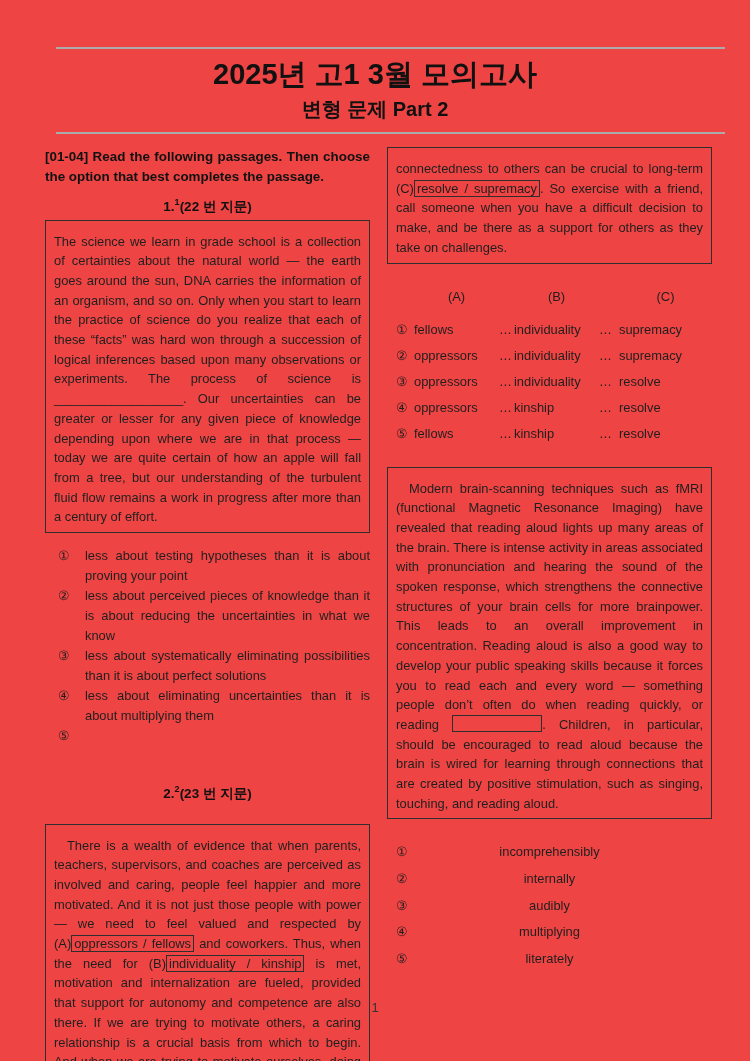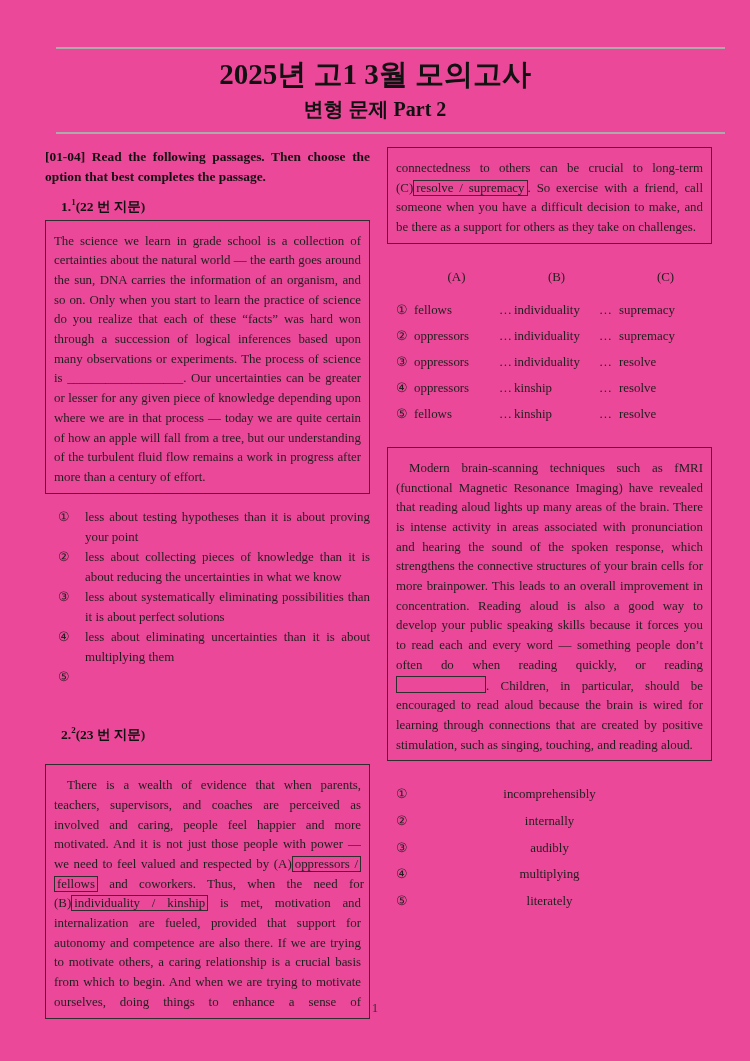--- a/index.html
+++ b/index.html
@@ -1,25 +1,25 @@
 <!DOCTYPE html>
 <html><head>
 <meta charset="utf-8">
 <style>
   html,body{margin:0;padding:0;background:#fff;}
-  .page{position:relative;width:750px;height:1061px;background:#ec4899;
-        font-family:Liberation Serif, serif;color:#1f1f1f;overflow:hidden;}
+  .page{position:relative;width:750px;height:1061px;background:#ef4444;
+        font-family:Liberation Sans, sans-serif;color:#1f1f1f;overflow:hidden;}
   .rule{border:none;border-top:2px solid #ababab;height:0;margin:0 25px 0 56px;}
   .rule.top{margin-top:47px;}
   .exam-title{font-size:29px;font-weight:700;text-align:center;margin:6px 0 0;color:#111;}
   .exam-subtitle{font-size:20px;font-weight:700;text-align:center;margin:1px 8px 9px;color:#111;}
   .cols{display:flex;gap:17px;padding:13px 37px 0 45px;align-items:flex-start;}
   .col{width:325px;flex:0 0 325px;}
   .instr{font-weight:700;font-size:13.4px;line-height:20px;text-align:justify;margin:0;color:#111;}
-  .qlabel{font-weight:700;font-size:13.5px;line-height:20px;margin:5px 16px 3px;color:#111;}
+  .qlabel{font-weight:700;font-size:13.5px;line-height:20px;margin:5px 8px 3px;color:#111;text-align:center;}
   .qlabel sup{font-size:9px;}
   .pbox{border:1.5px solid #2e2e2e;padding:11px 8px 5px;font-size:12.9px;line-height:19.7px;
         text-align:justify;}
   .tindent{text-indent:13px;margin-top:20px;}
   .justlast{text-align-last:justify;}
   .choice{border:1.3px solid #2e2e2e;padding:0 2px;
           -webkit-box-decoration-break:clone;box-decoration-break:clone;}
   .blankbox{display:inline-block;width:88px;height:15px;border:1.5px solid #2e2e2e;
             vertical-align:-3px;}
   .opts1{margin-top:13px;}
@@ -59,21 +59,21 @@
 
       <div class="pbox">The science we learn in grade school is a collection of certainties about the natural world — the earth goes around the sun, DNA carries the information of an organism, and so on. Only when you start to learn the practice of science do you realize that each of these “facts” was hard won through a succession of logical inferences based upon many observations or experiments. The process of science is __________________. Our uncertainties can be greater or lesser for any given piece of knowledge depending upon where we are in that process — today we are quite certain of how an apple will fall from a tree, but our understanding of the turbulent fluid flow remains a work in progress after more than a century of effort.</div>
 
       <div class="opts1">
         <div class="opt">
             <span class="num">①</span>
             <span class="txt">less about testing hypotheses than it is about proving your point</span>
           </div>
         <div class="opt">
             <span class="num">②</span>
-            <span class="txt">less about collecting pieces of knowledge than it is about reducing the uncertainties in what we know</span>
+            <span class="txt">less about perceived pieces of knowledge than it is about reducing the uncertainties in what we know</span>
           </div>
         <div class="opt">
             <span class="num">③</span>
             <span class="txt">less about systematically eliminating possibilities than it is about perfect solutions</span>
           </div>
         <div class="opt">
             <span class="num">④</span>
             <span class="txt">less about eliminating uncertainties than it is about multiplying them</span>
           </div>
         <div class="opt">

